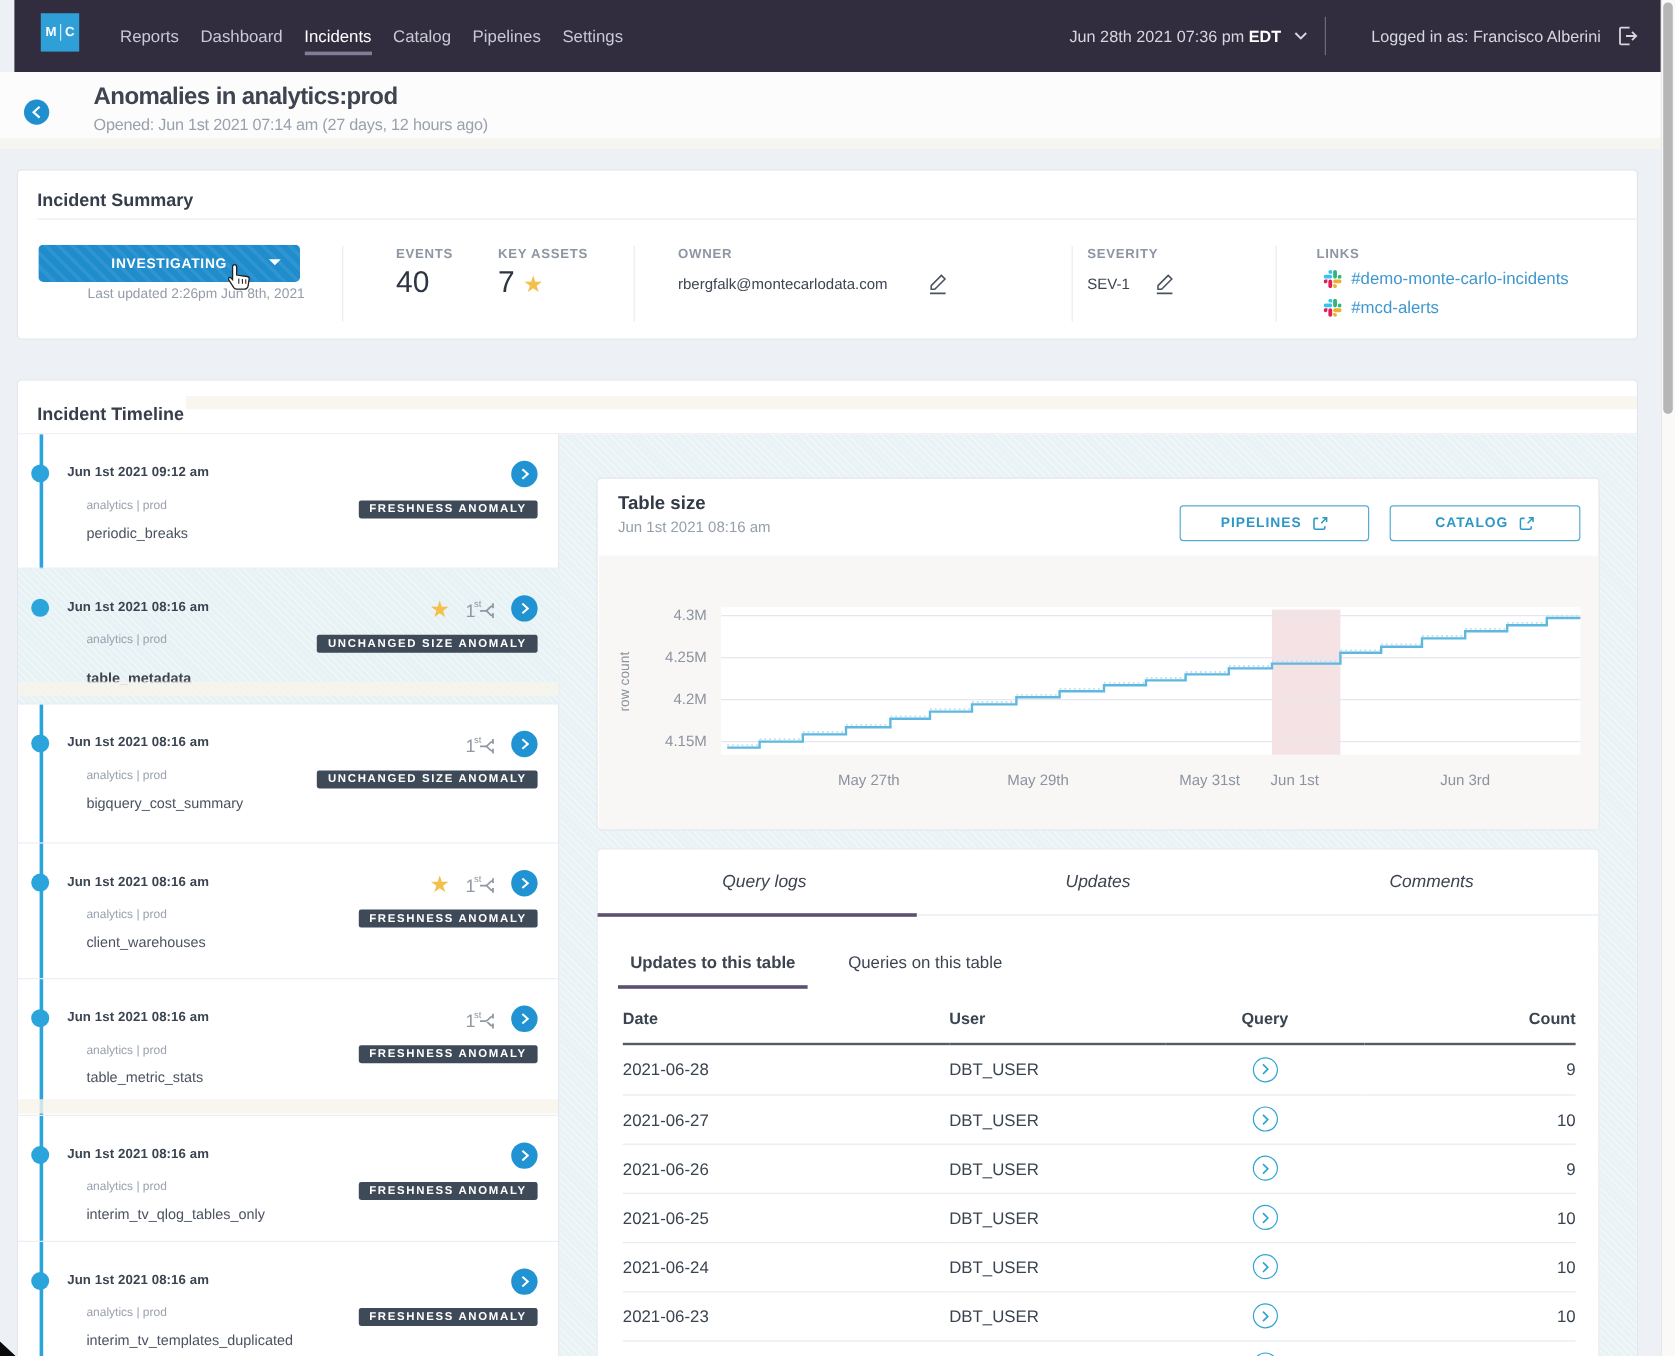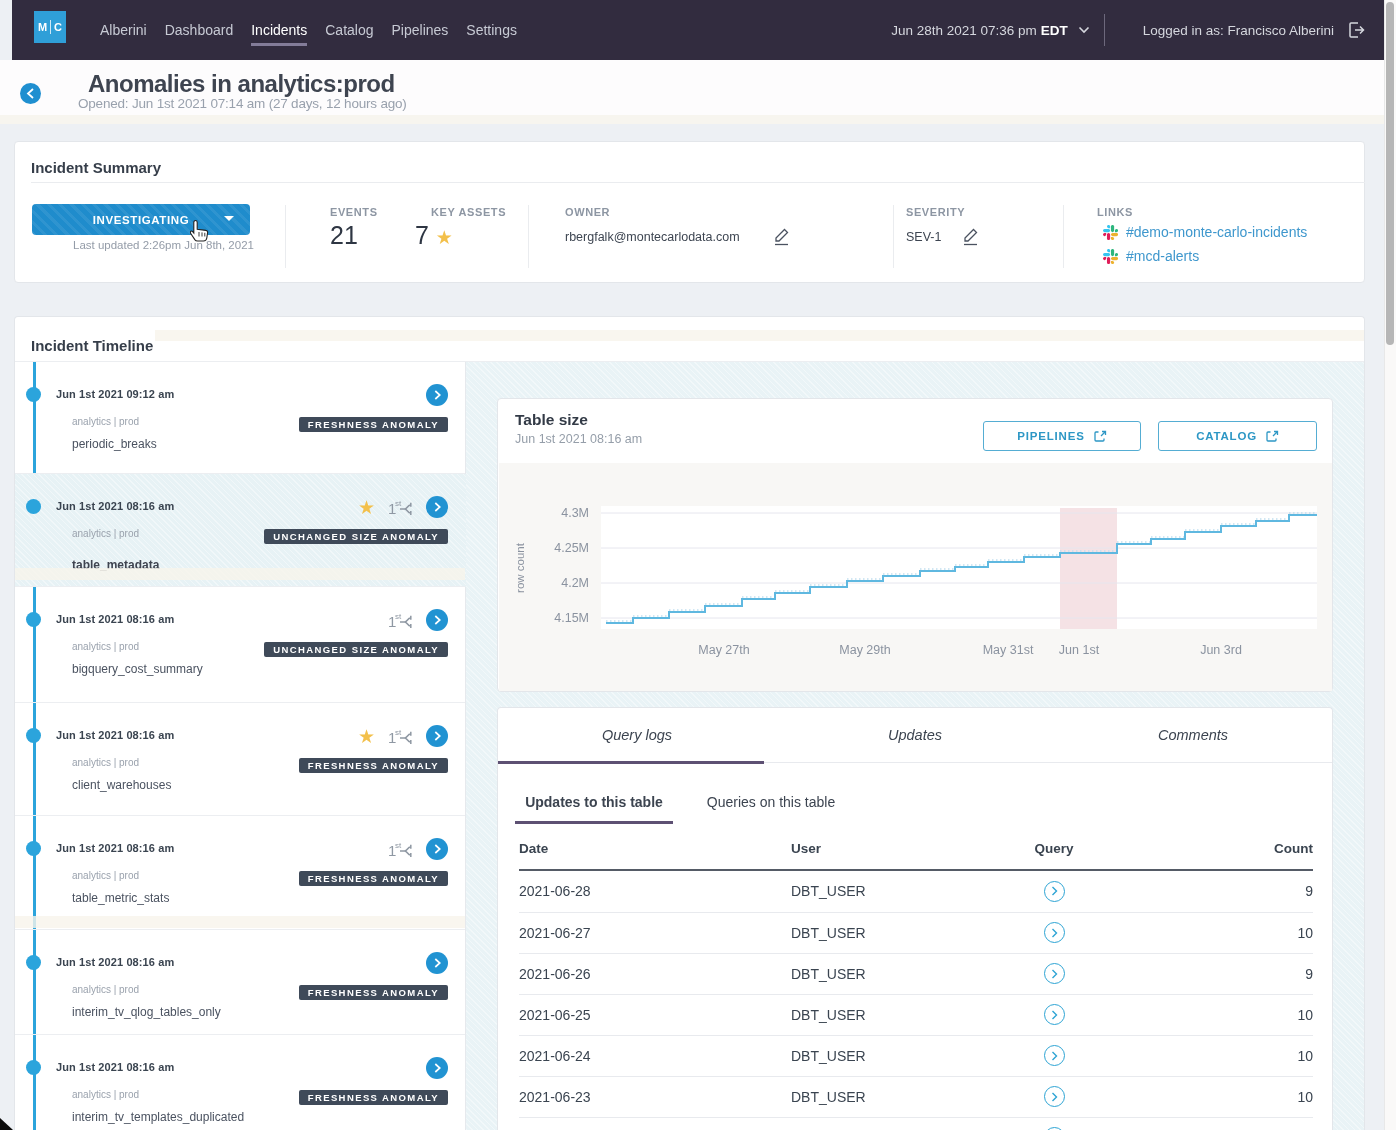--- a/index.html
+++ b/index.html
@@ -16,21 +16,21 @@
 #menu .mi { color:#c7cad4; font-size:14px; position:relative; }
 #menu .mi.act { color:#fff; }
 #menu .mi.act::after { content:""; position:absolute; left:0; right:0; bottom:-8px; height:3px; background:#837c99; }
 #navright { right:42px; top:0; height:60px; display:flex; align-items:center; color:#d5d7de; font-size:13.5px; }
 #navdivider { width:1px; height:32px; background:#6d687c; margin:0 38px 0 14px; }
 
 
 #phead { top:60px; left:0; width:1396px; height:55px; background:#fdfcfd; }
 #backbtn { left:20px; top:83px; width:21px; height:21px; border-radius:50%; background:#1f8fd0; color:#fff;
   display:flex; align-items:center; justify-content:center; }
-#ptitle { left:88px; top:70px; font-size:24px; font-weight:bold; color:#3e4450; letter-spacing:-0.5px; }
+#ptitle { left:78px; top:70px; font-size:20px; font-weight:bold; color:#3e4450; letter-spacing:-0.5px; }
 #psub { left:78px; top:96px; font-size:13.5px; color:#99a1ad; letter-spacing:-0.2px; }
 #strip { top:115px; left:0; width:1396px; height:9px; background:#f7f5ef; }
 
 
 .card { background:#fff; border:1px solid #e3e6ea; border-radius:4px; }
 
 
 #summary { left:14px; top:141px; width:1351px; height:142px; }
 #sumtitle { left:16px; top:17px; font-size:15px; font-weight:bold; color:#363e4a; }
 #sumline { left:16px; top:40px; width:1334px; height:1px; background:#eaecef; }
@@ -95,21 +95,21 @@
 
 #sbar { right:0; top:0; width:12px; height:1130px; background:#faf9f8; border-left:1px solid #e8e8e8; }
 #sthumb { position:absolute; right:2px; top:2px; width:8px; height:343px; background:#b6b6b6; border-radius:4px; }
 </style>
 </head>
 <body>
 
 <div id="nav" class="abs">
   <div id="logo" class="abs">M<span class="bar"></span>C</div>
   <div id="menu" class="abs">
-    <div class="mi">Alberini</div>
+    <div class="mi">Reports</div>
     <div class="mi">Dashboard</div>
     <div class="mi act">Incidents</div>
     <div class="mi">Catalog</div>
     <div class="mi">Pipelines</div>
     <div class="mi">Settings</div>
   </div>
   <div id="navright" class="abs">
     <span>Jun 28th 2021 07:36 pm&nbsp;<b style="color:#fff">EDT</b></span>
     <svg width="12" height="8" viewBox="0 0 12 8" style="margin-left:10px">
         <path d="M1.5 1.5 L6 6 L10.5 1.5" stroke="#d5d7de" stroke-width="1.6" fill="none"></path>
@@ -142,22 +142,22 @@
     <svg width="22" height="26" viewBox="0 0 22 26">
         <path d="M5.5 1.5 C4.4 1.5 3.8 2.3 3.8 3.4 V14 L2.6 12.7 C1.8 11.8 0.9 11.9 0.5 12.8 C0.2 13.4 0.4 14 0.9 14.7 L4.8 20.6 C5.5 21.6 6.3 22 7.5 22 H13.5 C15.3 22 16.5 20.9 16.8 19 L17.6 13.6 C17.8 12.3 17 11.5 15.9 11.4 L7.2 10.2 V3.4 C7.2 2.3 6.6 1.5 5.5 1.5 Z" fill="#fff" stroke="#222" stroke-width="1.1"></path>
         <path d="M9 13 v4.5 M12 13.4 v4.1 M14.8 13.8 v3.7" stroke="#222" stroke-width="0.9" fill="none"></path>
       </svg>
   </div>
   <div class="vdiv abs" style="left:270px"></div>
   <div class="vdiv abs" style="left:513px"></div>
   <div class="vdiv abs" style="left:878px"></div>
   <div class="vdiv abs" style="left:1048px"></div>
   <div class="slabel abs" style="left:315px; top:64px">EVENTS</div>
-  <div class="bignum abs" style="left:315px; top:79px">21</div>
-  <div class="slabel abs" style="left:416px; top:64px">KEY ASSETS</div>
+  <div class="bignum abs" style="left:315px; top:79px">40</div>
+  <div class="slabel abs" style="left:400px; top:64px">KEY ASSETS</div>
   <div class="bignum abs" style="left:400px; top:79px">7 <span style="color:#f3c04b;font-size:19px">★</span></div>
   <div class="slabel abs" style="left:550px; top:64px">OWNER</div>
   <div class="sval abs" style="left:550px; top:88px">rbergfalk@montecarlodata.com</div>
   <div class="abs" style="left:755px; top:82px">
     <svg width="24" height="24" viewBox="0 0 24 24">
         <path d="M14.5 5.5 l3 3 L9 17 H6 v-3 Z" stroke="#4a5260" stroke-width="1.3" fill="none"></path>
         <path d="M5 20.5 h13" stroke="#4a5260" stroke-width="1.3"></path>
       </svg>
   </div>
   <div class="slabel abs" style="left:891px; top:64px">SEVERITY</div>

